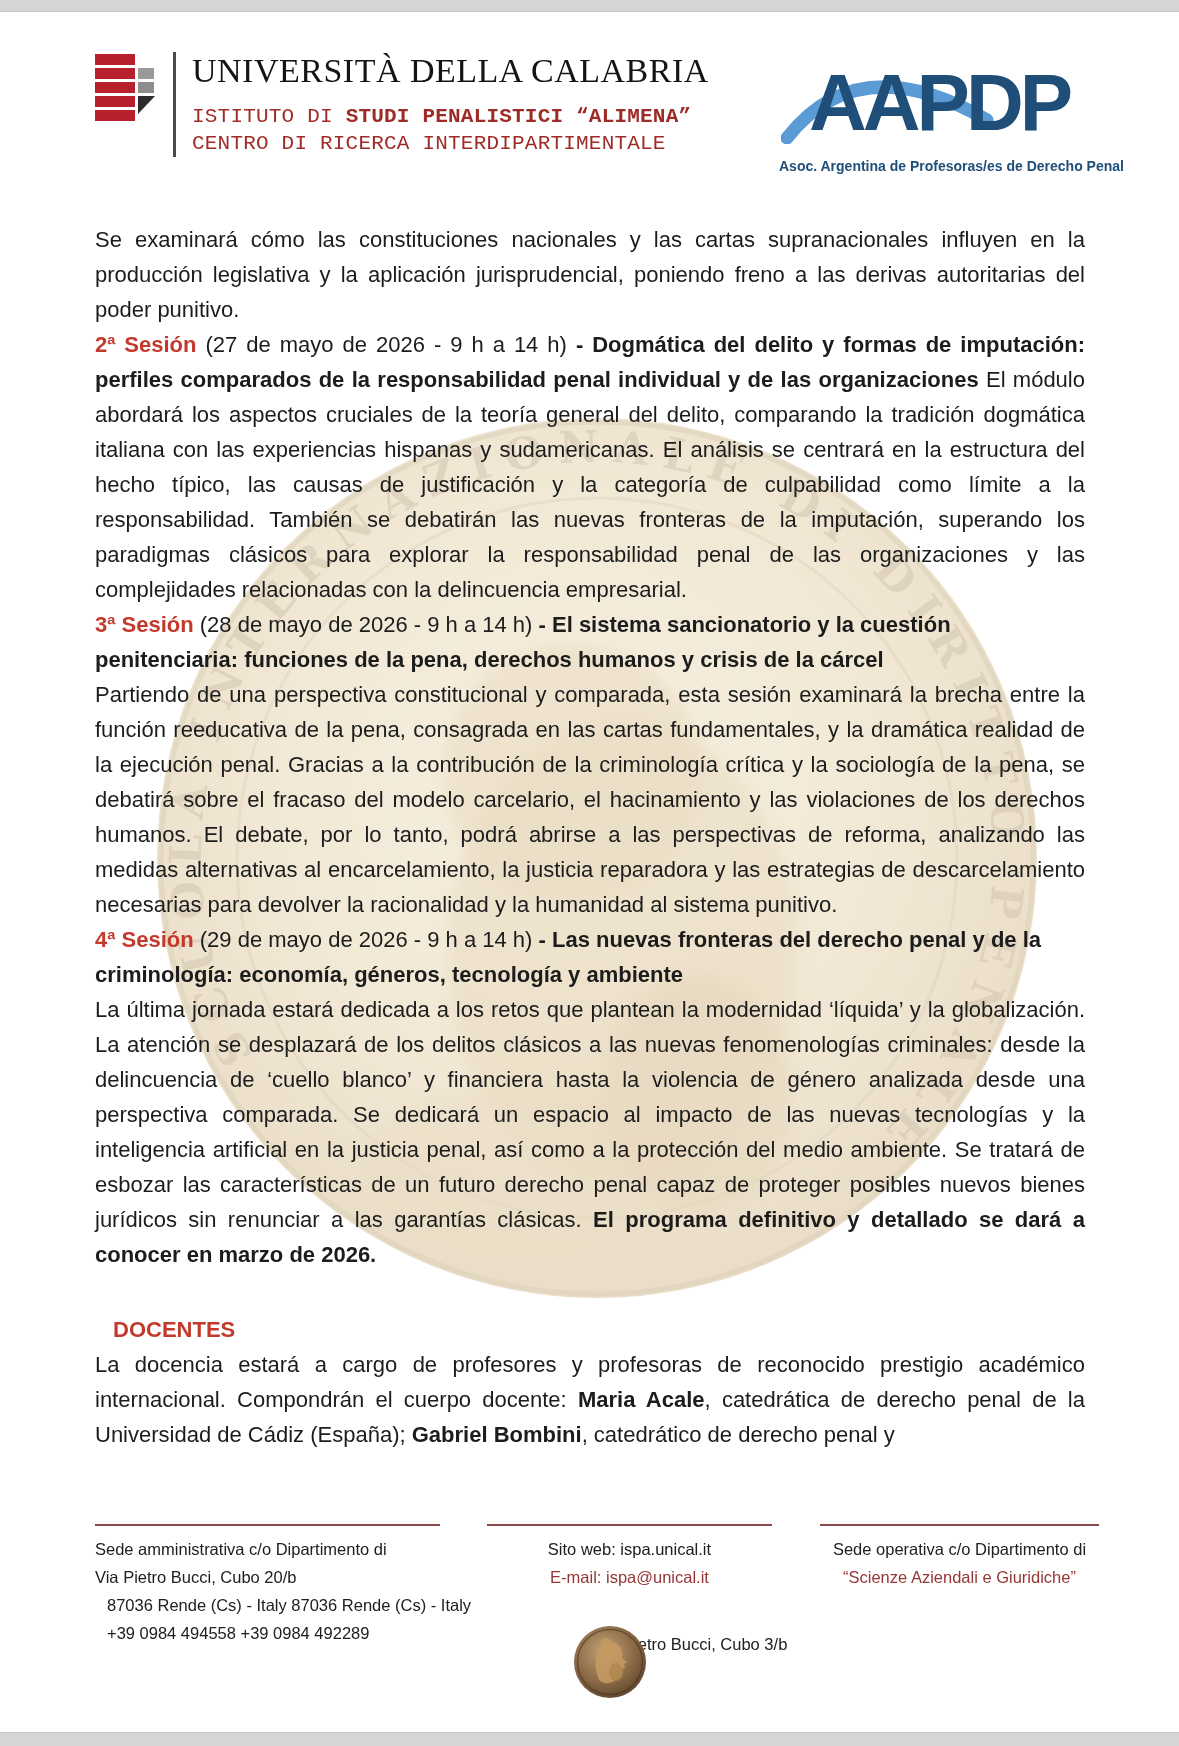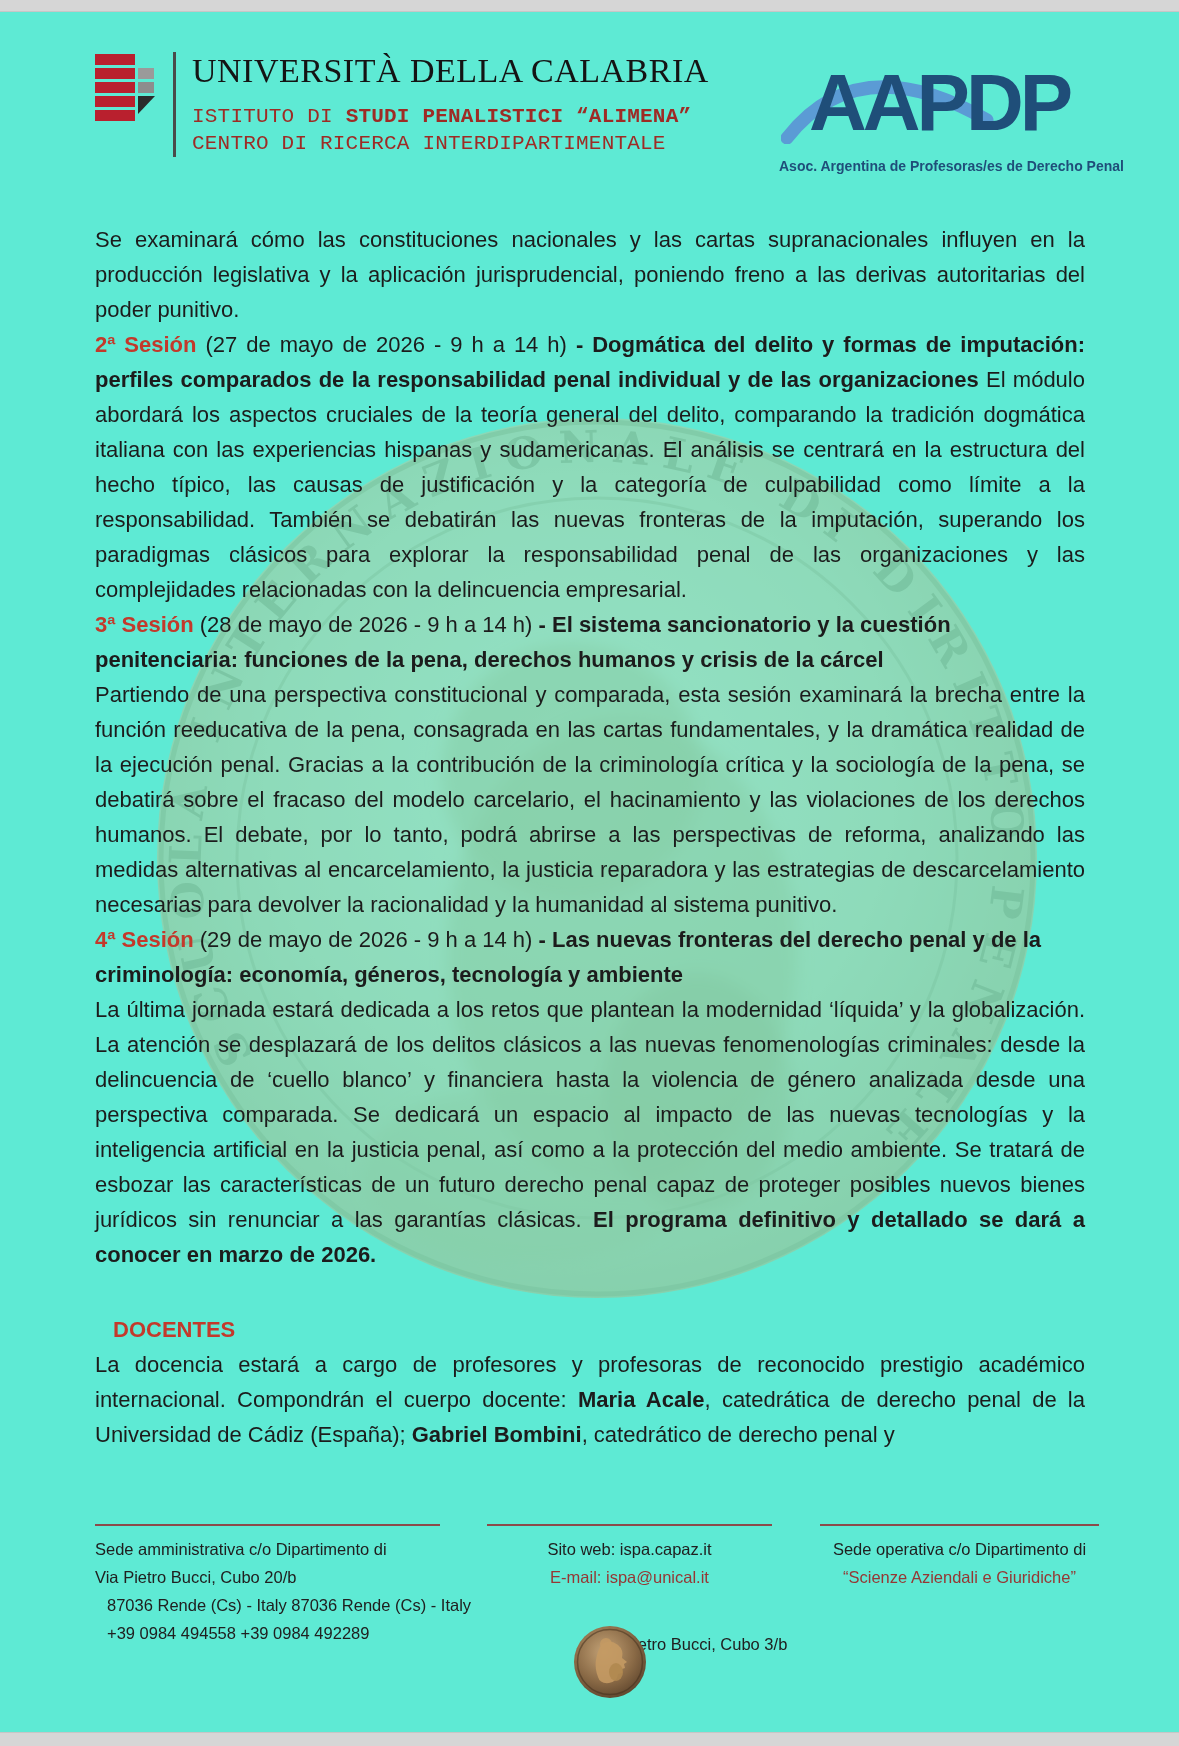--- a/index.html
+++ b/index.html
@@ -1,16 +1,16 @@
 <!DOCTYPE html>
 <html><head>
 <meta charset="utf-8">
 <style>
   html,body{margin:0;padding:0;background:#e9e9e9;}
-  .page{position:relative;width:1179px;height:1746px;background:#5eead4;overflow:hidden;
+  .page{position:relative;width:1179px;height:1746px;background:#ffffff;overflow:hidden;
         font-family:"Liberation Sans",sans-serif;color:#1c1c1c;margin:0 auto;}
   .edge{position:absolute;left:0;right:0;background:#d6d6d6;}
   .edge-top{top:0;height:11px;border-bottom:1px solid #c6c6c6;}
   .edge-bottom{bottom:0;height:13px;border-top:1px solid #c6c6c6;}
 
   
   header{position:absolute;top:52px;left:95px;width:1004px;display:flex;
          justify-content:space-between;align-items:flex-start;z-index:3;}
   .unical{display:flex;gap:14px;align-items:flex-start;}
   .unical-text{border-left:3px solid #4a4a4a;padding-left:16px;}
@@ -138,21 +138,21 @@
     <div class="fcol fcol1">
       <div class="frule"></div>
       <div>Sede amministrativa c/o Dipartimento di</div>
       <div>Via Pietro Bucci, Cubo 20/b</div>
       <div class="find">87036 Rende (Cs) - Italy 87036 Rende (Cs) - Italy</div>
       <div class="find">+39 0984 494558 +39 0984 492289</div>
     </div>
 
     <div class="fcol fcol2">
       <div class="frule"></div>
-      <div>Sito web: ispa.capaz.it</div>
+      <div>Sito web: ispa.unical.it</div>
       <div class="fred">E-mail: ispa@unical.it</div>
     </div>
 
     <div class="fcol fcol3">
       <div class="frule"></div>
       <div>Sede operativa c/o Dipartimento di</div>
       <div class="fred">“Scienze Aziendali e Giuridiche”</div>
     </div>
 
     <div class="f-op-address">Via Pietro Bucci, Cubo 3/b</div>

